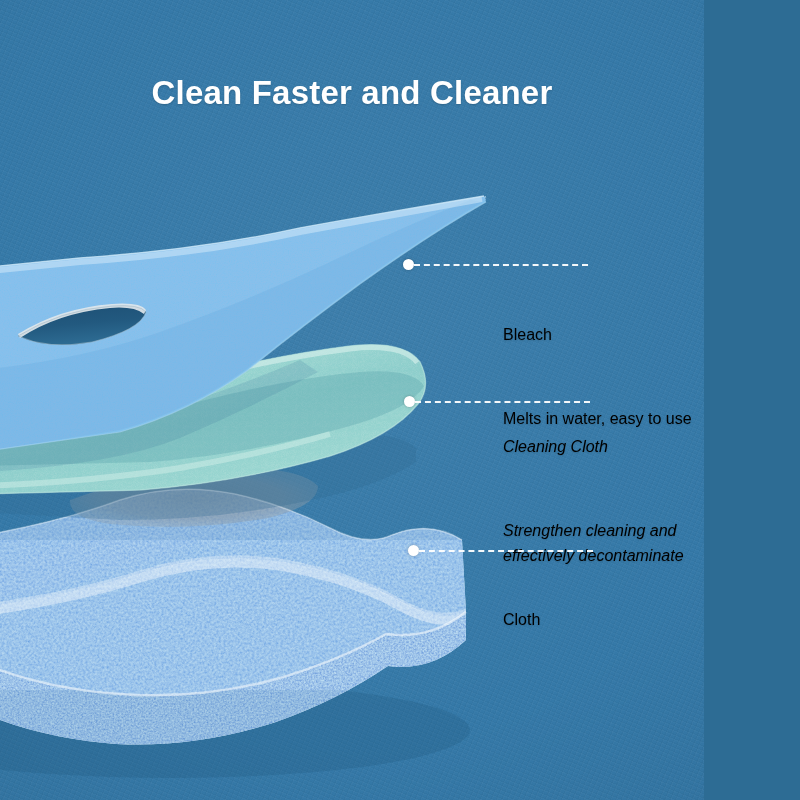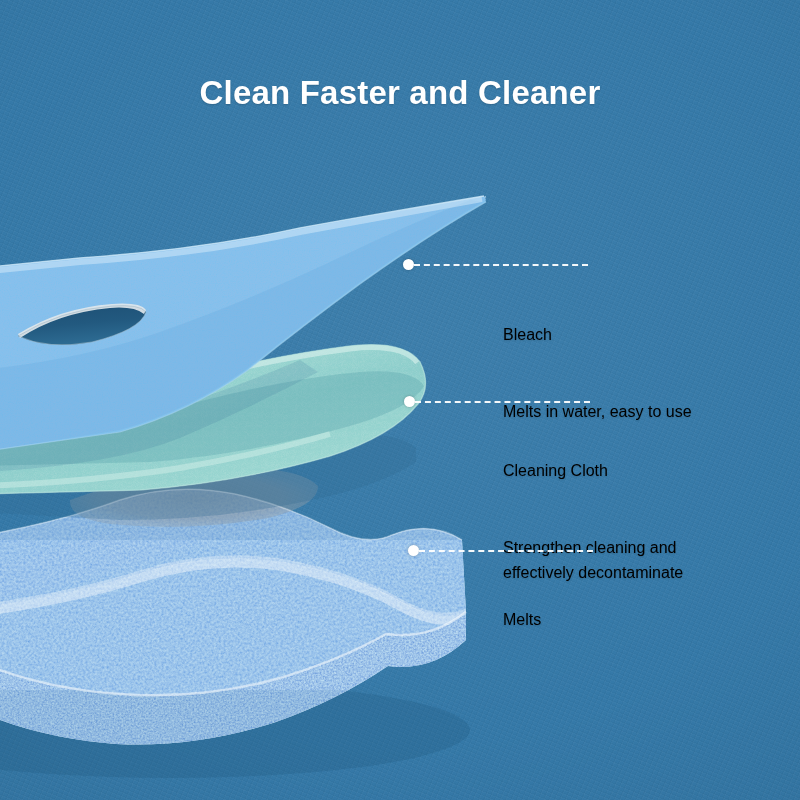--- a/index.html
+++ b/index.html
@@ -2,21 +2,21 @@
 <html><head>
 <meta charset="utf-8">
 <style>
   html, body {
     margin: 0;
     padding: 0;
     background: #2d6c94;
   }
   #stage {
     position: relative;
-    width: 800px;
+    width: 704px;
     height: 800px;
     overflow: hidden;
     font-family: "Liberation Sans", sans-serif;
     background-color: #3579a8;
     -webkit-font-smoothing: antialiased;
   }
 
   
   .bg-base {
     position: absolute;
@@ -73,21 +73,21 @@
   }
   .lbl {
     position: absolute;
     color: #000000;
     font-size: 16px;
     line-height: 25.5px;
     white-space: pre;
     text-shadow: 0 1px 2px rgba(0,0,0,.15);
   }
   .lbl .hd { display: block; }
-  .lbl .sb { display: block; }
+  .lbl .sb { display: block; margin-top: 7px; }
 </style>
 </head>
 <body>
 
 <div id="stage">
 
   <div class="bg-base"></div>
   <div class="bg-texture"></div>
   <div class="bg-vignette"></div>
 
@@ -291,28 +291,28 @@
     <span class="dash" style="left:414px; top:264px; width:174px;"></span>
     <div class="lbl" style="left:503px; top:271px;">
       <span class="hd">Bleach</span>
       <span class="sb">Melts in water, easy to use</span>
     </div>
   </div>
 
   <div class="callout">
     <span class="dot" style="left:404px; top:396px;"></span>
     <span class="dash" style="left:415px; top:401px; width:175px;"></span>
-    <div class="lbl" style="left:503px; top:407px;">
+    <div class="lbl" style="left:503px; top:383px;font-style:italic;">
       <span class="hd">Cleaning Cloth</span>
       <span class="sb">Strengthen cleaning and
 effectively decontaminate</span>
     </div>
   </div>
 
   <div class="callout">
     <span class="dot" style="left:408px; top:545px;"></span>
     <span class="dash" style="left:419px; top:550px; width:174px;"></span>
     <div class="lbl" style="left:503px; top:556px;">
-      <span class="hd">Melts</span>
+      <span class="hd">Cloth</span>
     </div>
   </div>
 
 </div>
 
 </body></html>

